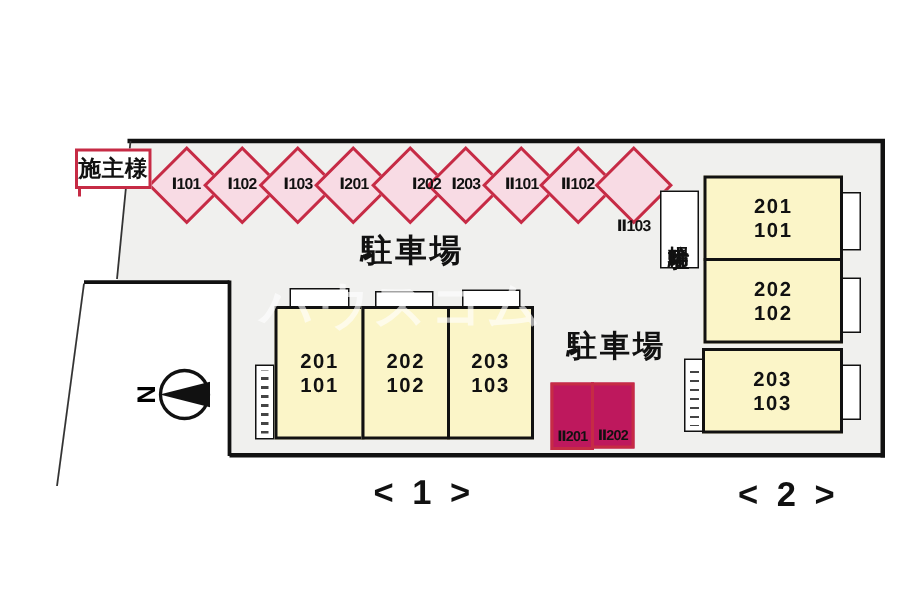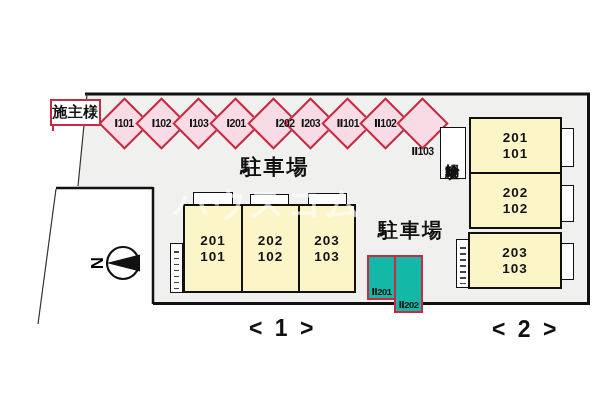--- a/index.html
+++ b/index.html
@@ -17,21 +17,21 @@
   
   .unit{position:absolute;background:#fbf5c8;border:2px solid #111;z-index:2;
         display:flex;flex-direction:column;align-items:center;justify-content:center;}
   .unit .ln{font-size:13.5px;font-weight:bold;line-height:16px;letter-spacing:1px;text-align:center;}
   .balc{position:absolute;background:#ffffff;border:1.5px solid #111;z-index:1;}
   .stairs{position:absolute;background:#ffffff;border:1.5px solid #111;z-index:2;}
   .stairs .rungs{position:absolute;left:3px;right:3px;top:3px;bottom:3px;
         background:repeating-linear-gradient(to bottom,transparent 0,transparent 4.5px,#444 4.5px,#444 6px);}
 
   
-  .cell{position:absolute;background:#14b8a6;border:2px solid #c62b45;z-index:2;
+  .cell{position:absolute;background:#be185d;border:2px solid #c62b45;z-index:2;
         display:flex;align-items:flex-end;justify-content:center;}
   .cell .clabel{font-size:9.5px;font-weight:bold;letter-spacing:-0.5px;line-height:11px;
         margin-bottom:1px;white-space:nowrap;}
 
   .big-label{position:absolute;font-weight:bold;font-size:21px;letter-spacing:2px;z-index:3;}
   .sponsor{position:absolute;left:50px;top:99px;width:51px;height:27px;background:#fff;
         border:2px solid #c62b45;z-index:4;display:flex;align-items:center;justify-content:center;
         font-size:15px;font-weight:bold;letter-spacing:0.5px;}
   .bike{position:absolute;left:440px;top:127px;width:26px;height:52px;background:#fff;
         border:1.5px solid #111;z-index:3;display:flex;align-items:center;justify-content:center;
@@ -78,21 +78,21 @@
   <div class="diamond" style="left:254.7px;top:104.5px;"></div>
   <div class="diamond" style="left:292.0px;top:104.5px;"></div>
   <div class="diamond" style="left:329.3px;top:104.5px;"></div>
   <div class="diamond" style="left:366.6px;top:104.5px;"></div>
   <div class="diamond" style="left:403.9px;top:104.5px;"></div>
 
   <div class="dlabel" style="left:101px;top:117px;">Ⅰ101</div>
   <div class="dlabel" style="left:138.3px;top:117px;">Ⅰ102</div>
   <div class="dlabel" style="left:175.6px;top:117px;">Ⅰ103</div>
   <div class="dlabel" style="left:212.9px;top:117px;">Ⅰ201</div>
-  <div class="dlabel" style="left:262px;top:117px;">Ⅰ202</div>
+  <div class="dlabel" style="left:248px;top:117px;text-align:right;">Ⅰ202</div>
   <div class="dlabel" style="left:287.5px;top:117px;">Ⅰ203</div>
   <div class="dlabel" style="left:324.8px;top:117px;">Ⅱ101</div>
   <div class="dlabel" style="left:362.1px;top:117px;">Ⅱ102</div>
   <div class="dlabel" style="left:399.4px;top:117px;margin-top:28px;">Ⅱ103</div>
 
   <div class="big-label" style="left:230px;top:153px;width:90px;text-align:center;">駐車場</div>
 
   <div class="bike">
     <span>駐輪場</span>
   </div>
@@ -115,21 +115,21 @@
   <div class="unit" style="left:298px;top:204px;width:58px;height:89px;">
     <span class="ln">203</span>
     <span class="ln">103</span>
   </div>
 
   <div class="big-label" style="left:370px;top:217px;width:82px;text-align:center;font-size:20px;">駐車場</div>
 
   <div class="cell" style="left:367px;top:255px;width:29px;height:45px;">
     <span class="clabel">Ⅱ201</span>
   </div>
-  <div class="cell" style="left:394px;top:255px;width:29px;height:58px;">
+  <div class="cell" style="left:394px;top:255px;width:29px;height:44px;">
     <span class="clabel">Ⅱ202</span>
   </div>
 
   <div class="balc" style="left:561px;top:128px;width:13px;height:39px;"></div>
   <div class="balc" style="left:561px;top:185px;width:13px;height:37px;"></div>
   <div class="balc" style="left:561px;top:243px;width:13px;height:37px;"></div>
   <div class="stairs" style="left:456px;top:239px;width:14px;height:49px;">
       <div class="rungs"></div>
     </div>
 

